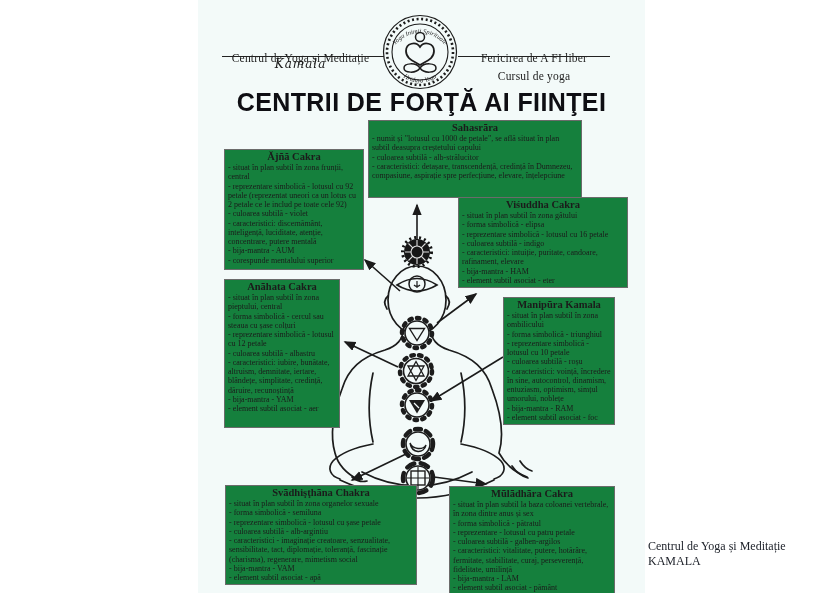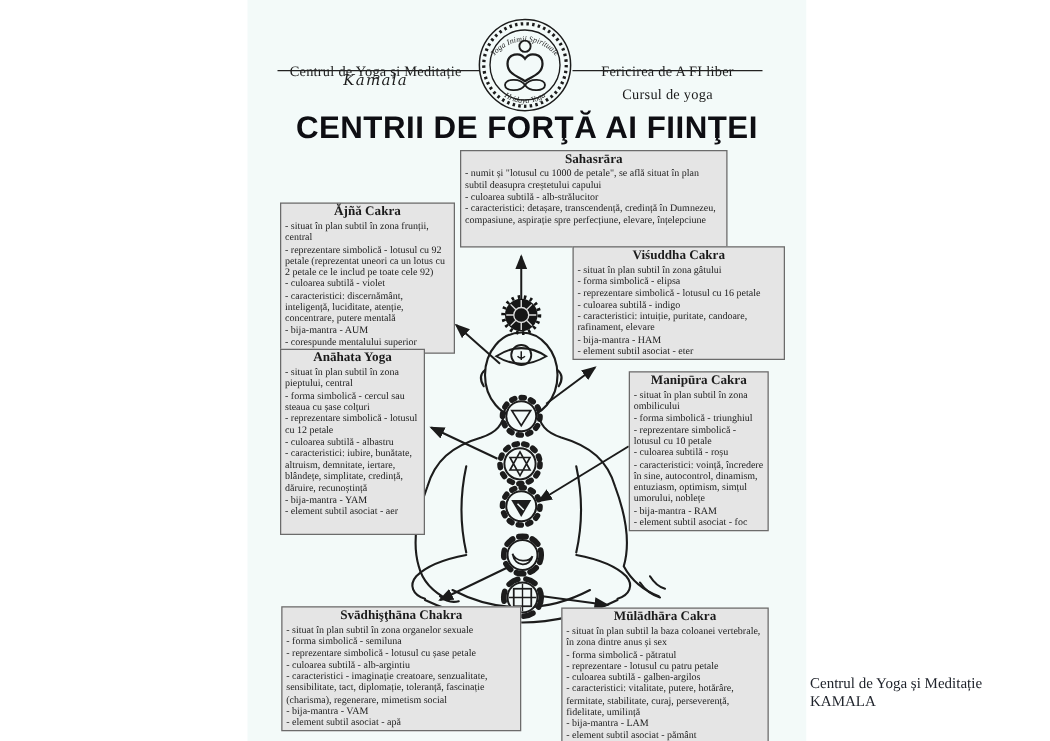--- a/index.html
+++ b/index.html
@@ -14,27 +14,27 @@
   .hdr-rule{position:absolute;height:0;border-top:1.3px solid #222;}
   .kamala{position:absolute;text-align:center;font-size:12px;font-style:italic;letter-spacing:1px;font-family:"DejaVu Serif",serif;}
   .logo{position:absolute;left:381px;top:13px;}
 
   
   .main-title{position:absolute;left:198px;top:88px;width:447px;text-align:center;
       font-family:"Liberation Sans",sans-serif;font-weight:bold;font-size:25px;
       letter-spacing:.4px;color:#0e0e13;}
 
   
-  .box{position:absolute;box-sizing:border-box;border:1px solid #6b6b6b;background:#e5e5e5;
+  .box{position:absolute;box-sizing:border-box;border:1px solid #6b6b6b;background:#15803d;
        padding:1px 3px 2px 3px;}
   .box-title{text-align:center;font-weight:bold;font-size:10.5px;line-height:1.15;}
   .box-body{font-size:8px;line-height:1.16;white-space:pre-line;}
 
   .b-sahasrara{left:368px;top:120px;width:214px;min-height:78px;}
-  .b-ajna{left:224px;top:149px;width:140px;min-height:121px;margin-top:13px;}
+  .b-ajna{left:224px;top:149px;width:140px;min-height:121px;}
   .b-visuddha{left:458px;top:197px;width:170px;min-height:91px;}
   .b-anahata{left:224px;top:279px;width:116px;min-height:149px;}
   .b-manipura{left:503px;top:297px;width:112px;min-height:114px;}
   .b-svadhisthana{left:225px;top:485px;width:192px;min-height:100px;}
   .b-muladhara{left:449px;top:486px;width:166px;min-height:107px;}
 
   .footer-note{position:absolute;left:648px;top:539px;font-size:12px;color:#20242c;}
 </style>
 </head>
 <body>
@@ -171,31 +171,31 @@
     <div class="box-title">Viśuddha Cakra</div>
     <div class="box-body">- situat în plan subtil în zona gâtului
 - forma simbolică - elipsa
 - reprezentare simbolică - lotusul cu 16 petale
 - culoarea subtilă - indigo
 - caracteristici: intuiție, puritate, candoare, rafinament, elevare
 - bija-mantra - HAM
 - element subtil asociat - eter</div>
   </div>
   <div class="box b-anahata">
-    <div class="box-title">Anāhata Yoga</div>
+    <div class="box-title">Anāhata Cakra</div>
     <div class="box-body">- situat în plan subtil în zona pieptului, central
 - forma simbolică - cercul sau steaua cu șase colțuri
 - reprezentare simbolică - lotusul cu 12 petale
 - culoarea subtilă - albastru
 - caracteristici: iubire, bunătate, altruism, demnitate, iertare, blândețe, simplitate, credință, dăruire, recunoștință
 - bija-mantra - YAM
 - element subtil asociat - aer</div>
   </div>
   <div class="box b-manipura">
-    <div class="box-title">Manipūra Cakra</div>
+    <div class="box-title">Manipūra Kamala</div>
     <div class="box-body">- situat în plan subtil în zona ombilicului
 - forma simbolică - triunghiul
 - reprezentare simbolică - lotusul cu 10 petale
 - culoarea subtilă - roșu
 - caracteristici: voință, încredere în sine, autocontrol, dinamism, entuziasm, optimism, simțul umorului, noblețe
 - bija-mantra - RAM
 - element subtil asociat - foc</div>
   </div>
   <div class="box b-svadhisthana">
     <div class="box-title">Svādhişţhāna Chakra</div>

